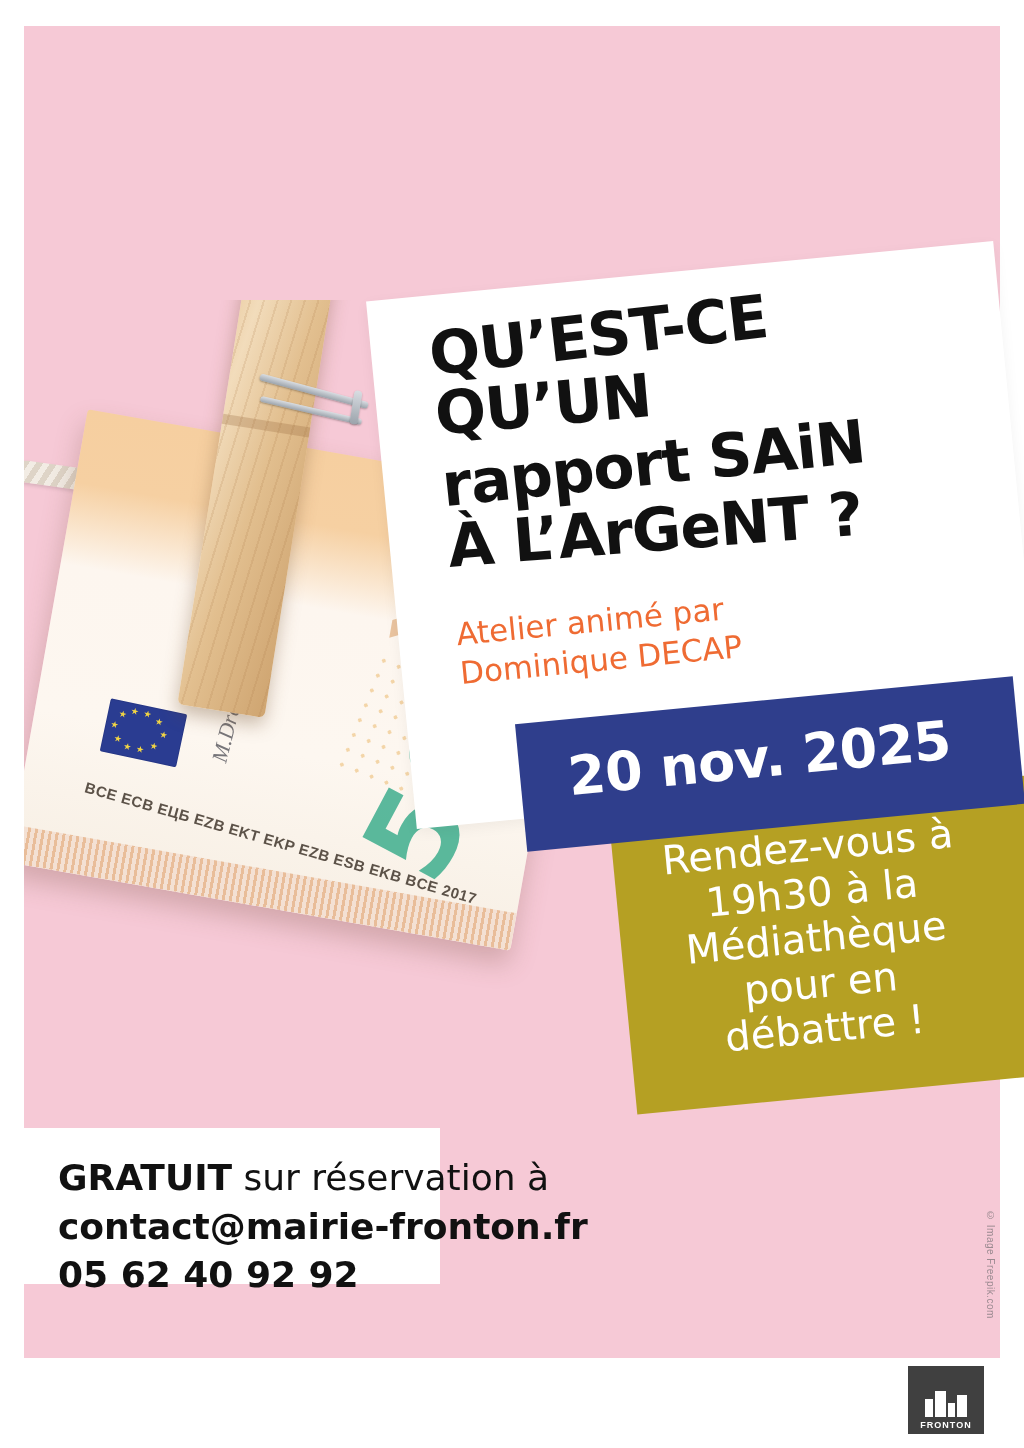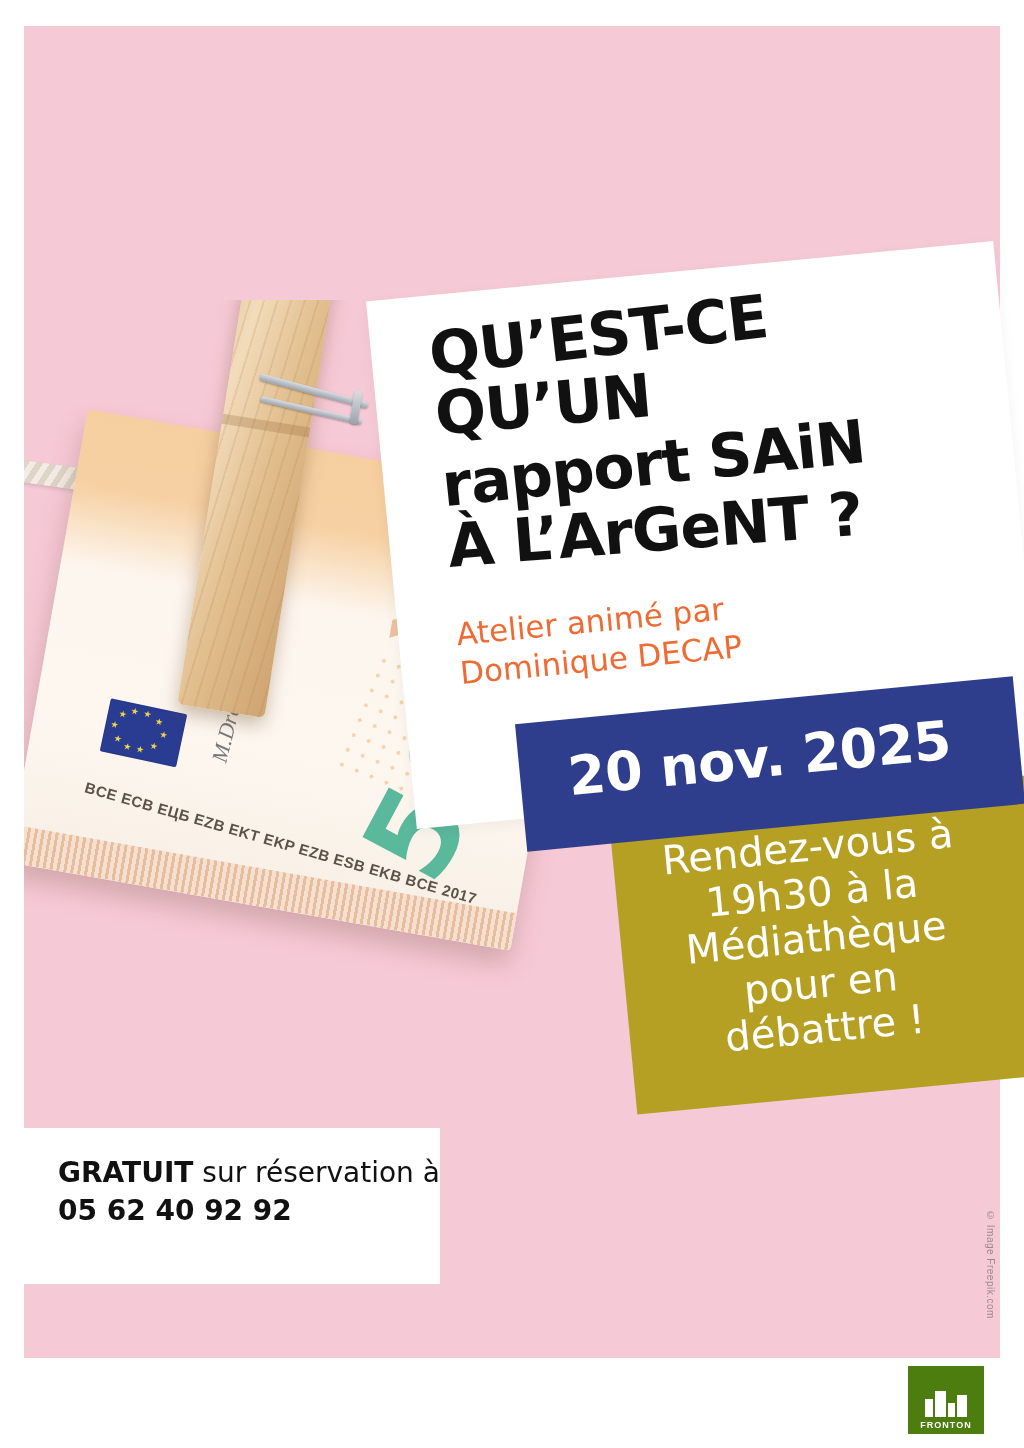--- a/index.html
+++ b/index.html
@@ -327,21 +327,21 @@
     width: 416px;
     height: 156px;
     background: #ffffff;
   }
   .contact-inner {
     position: absolute;
     left: 34px;
     top: 26px;
     color: #111111;
     font-family: "DejaVu Sans", sans-serif;
-    font-size: 28px;
+    font-size: 36px;
     line-height: 1.35;
   }
   .contact-inner .bold { font-weight: 700; }
   .contact-line { white-space: nowrap; }
 
   
   .credit {
     position: absolute;
     right: 28px;
     top: 1210px;
@@ -352,21 +352,21 @@
     letter-spacing: .5px;
   }
 
   
   .logo {
     position: absolute;
     right: 40px;
     bottom: 14px;
     width: 76px;
     height: 68px;
-    background: #4d7c0f;
+    background: #404040;
     display: flex;
     flex-direction: column;
     align-items: center;
     justify-content: flex-end;
     padding-bottom: 4px;
     box-sizing: border-box;
   }
   .logo-mark {
     width: 46px;
     height: 34px;
@@ -453,20 +453,21 @@
     <div class="info-text">Rendez-vous à 19h30 à la Médiathèque pour en débattre !</div>
   </div>
 
   <div class="date-band">
     <div class="date-text">20 nov. 2025</div>
   </div>
 
   <div class="contact-box">
     <div class="contact-inner">
       <div class="contact-line"><span class="bold">GRATUIT</span><span> sur réservation à</span></div>
+      <div class="contact-line bold">contact@mairie-fronton.fr</div>
       <div class="contact-line bold">05 62 40 92 92</div>
     </div>
   </div>
 
   <div class="credit">© Image Freepik.com</div>
 
   <div class="logo">
     <div class="logo-mark">
       <i style="left:2px;width:8px;height:18px;"></i>
       <i style="left:12px;width:11px;height:26px;"></i>

